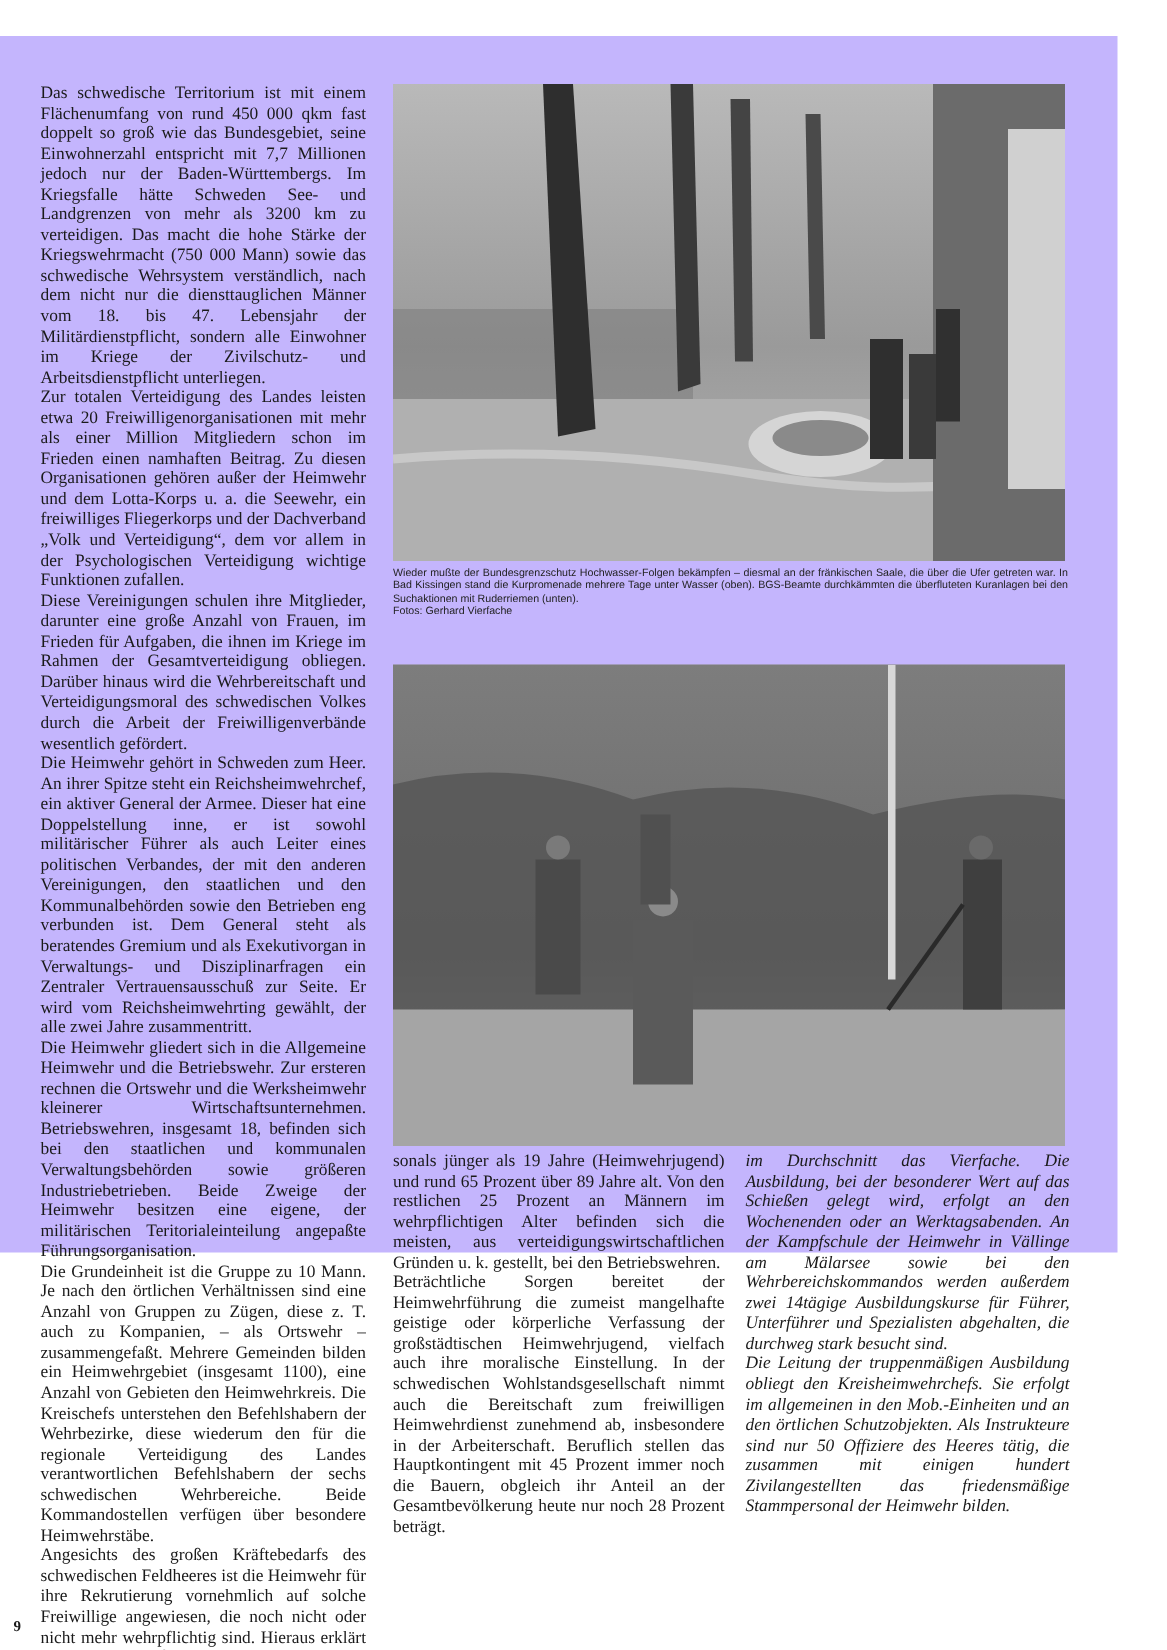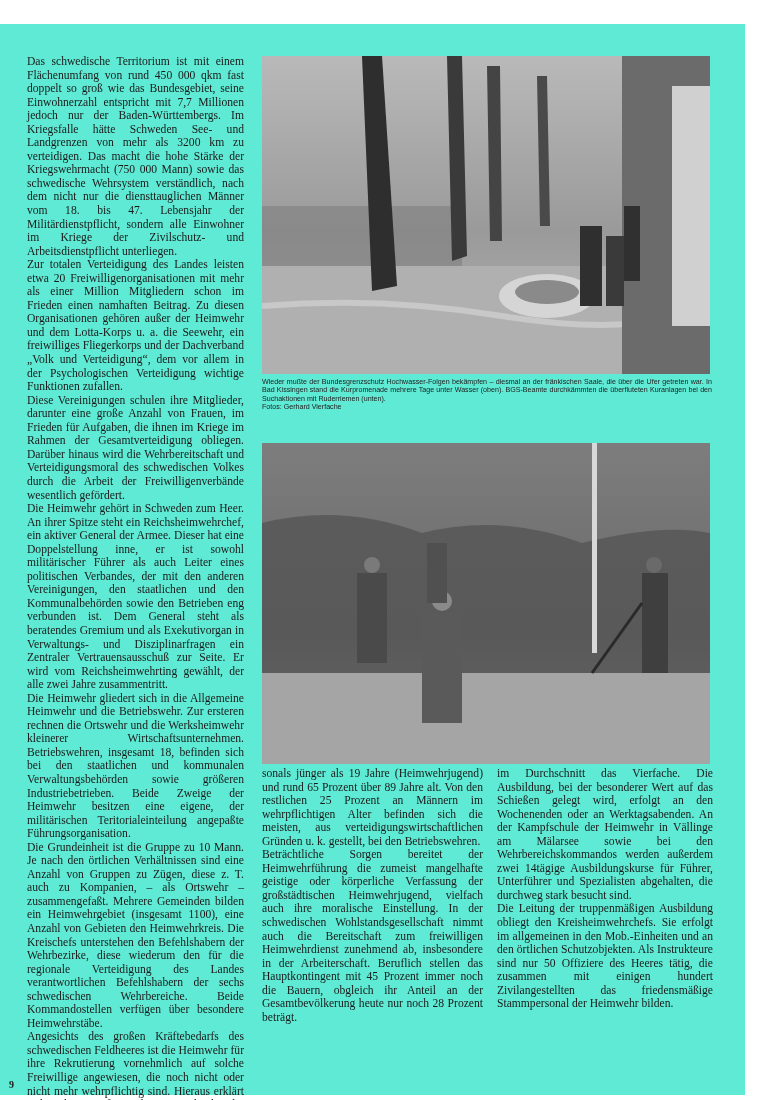--- a/index.html
+++ b/index.html
@@ -3,22 +3,22 @@
 <meta charset="utf-8">
 <style>
   html, body { margin: 0; padding: 0; }
   body {
     width: 778px; height: 1100px; position: relative; overflow: hidden;
     background: #ffffff;
     font-family: "Liberation Serif", "DejaVu Serif", serif;
     color: #1a1a1a;
   }
   .page {
-    position: absolute; left: 0; top: 24px; width: 745px; height: 1071px;
-    background: #5eead4;
+    position: absolute; left: 0; top: 24px; width: 745px; height: 811px;
+    background: #c4b5fd;
   }
   .col {
     position: absolute;
     font-size: 11.6px;
     line-height: 13.55px;
     text-align: justify;
     hyphens: manual;
   }
   .col p { margin: 0; }
   .col-left { left: 27px; top: 31px; width: 217px; }
@@ -120,19 +120,19 @@
       <circle cx="392" cy="122" r="8" fill="#6a6a6a"></circle>
       <line x1="380" y1="160" x2="330" y2="230" stroke="#2a2a2a" stroke-width="3"></line>
     </svg>
   </div>
 
   <div class="col col-mid" style="top:743px;">
     <p>sonals jünger als 19 Jahre (Heimwehrjugend) und rund 65 Prozent über 89 Jahre alt. Von den restlichen 25 Prozent an Männern im wehrpflichtigen Alter befinden sich die meisten, aus verteidigungswirtschaftlichen Gründen u. k. gestellt, bei den Betriebswehren.</p>
     <p>Beträchtliche Sorgen bereitet der Heimwehrführung die zumeist mangelhafte geistige oder körperliche Verfassung der großstädtischen Heimwehrjugend, vielfach auch ihre moralische Einstellung. In der schwedischen Wohlstandsgesellschaft nimmt auch die Bereitschaft zum freiwilligen Heimwehrdienst zunehmend ab, insbesondere in der Arbeiterschaft. Beruflich stellen das Hauptkontingent mit 45 Prozent immer noch die Bauern, obgleich ihr Anteil an der Gesamtbevölkerung heute nur noch 28 Prozent beträgt.</p>
   </div>
 
-  <div class="col col-right" style="top:743px;">
+  <div class="col col-right" style="top:743px;font-style:italic;">
     <p>im Durchschnitt das Vierfache. Die Ausbildung, bei der besonderer Wert auf das Schießen gelegt wird, erfolgt an den Wochenenden oder an Werktagsabenden. An der Kampfschule der Heimwehr in Vällinge am Mälarsee sowie bei den Wehrbereichskommandos werden außerdem zwei 14tägige Ausbildungskurse für Führer, Unterführer und Spezialisten abgehalten, die durchweg stark besucht sind.</p>
     <p>Die Leitung der truppenmäßigen Ausbildung obliegt den Kreisheimwehrchefs. Sie erfolgt im allgemeinen in den Mob.-Einheiten und an den örtlichen Schutzobjekten. Als Instrukteure sind nur 50 Offiziere des Heeres tätig, die zusammen mit einigen hundert Zivilangestellten das friedensmäßige Stammpersonal der Heimwehr bilden.</p>
   </div>
 
   <div class="page-number">9</div>
 </div>
 
 </body></html>

